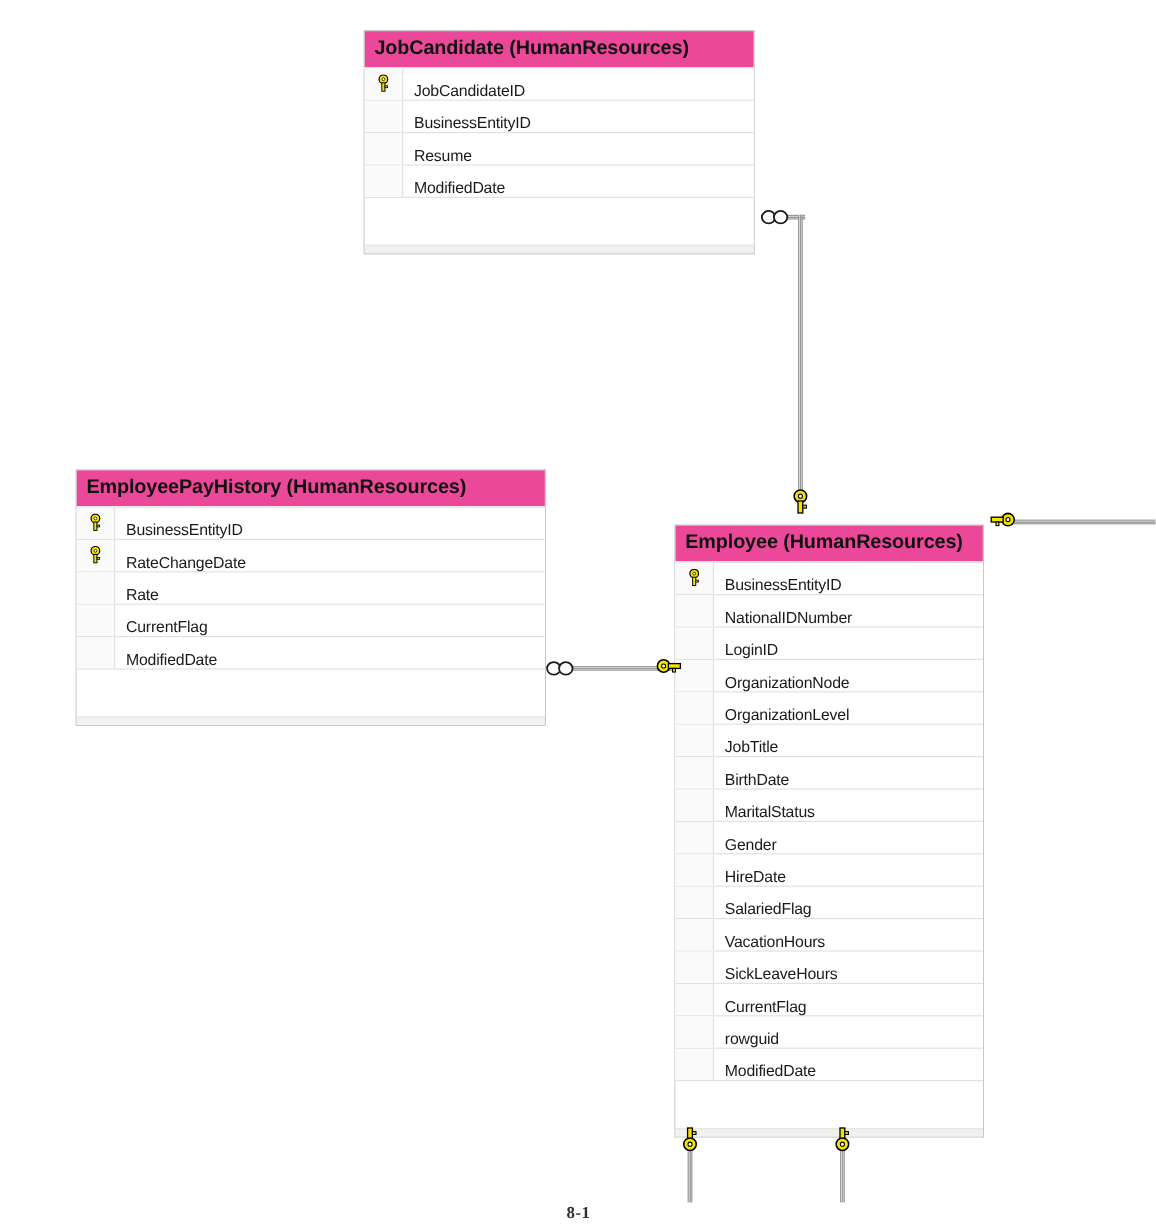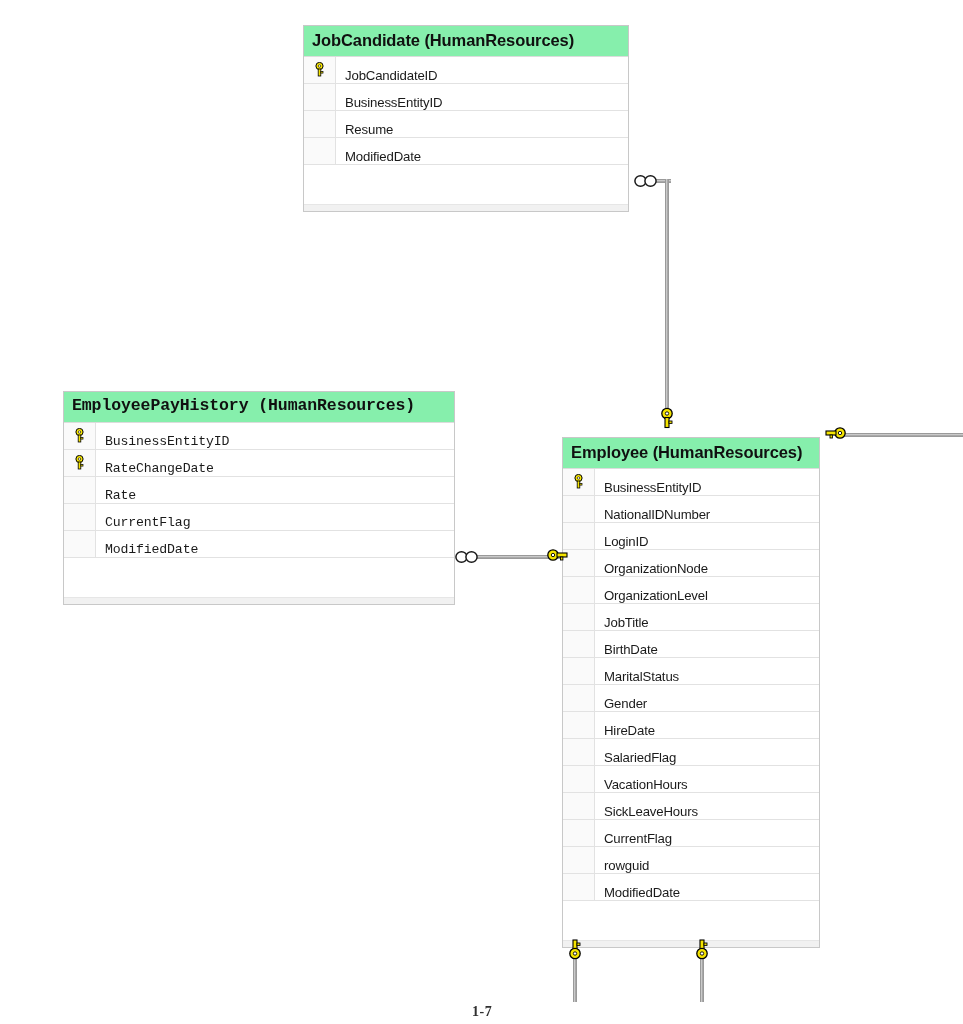--- a/index.html
+++ b/index.html
@@ -31,21 +31,21 @@
     background: #ffffff;
     border: 1px solid #c8c8c8;
     box-sizing: border-box;
     box-shadow: 0 0 0 0 transparent;
   }
   .entity-title {
     font-size: 16.5px;
     font-weight: bold;
     color: #101010;
     padding: 5px 0 6px 8px;
-    background: #86efac;
+    background: #ec4899;
     white-space: nowrap;
     line-height: 1.15;
     letter-spacing: -0.1px;
     overflow: visible;
   }
   .entity-title-clip {
     overflow: hidden;
   }
   .fields {
     background: #ffffff;
@@ -164,21 +164,21 @@
       <div class="field-row">
         <div class="key-cell"></div>
         <div class="field-name">ModifiedDate</div>
       </div>
 
     </div>
     <div class="entity-footer"></div>
     <div class="entity-bottombar"></div>
   </div>
 
-  <div class="entity" style="left:63px; top:391px; width:392px;font-family:Liberation Mono, monospace;">
+  <div class="entity" style="left:63px; top:391px; width:392px;">
     <div class="entity-title">EmployeePayHistory (HumanResources)</div>
     <div class="fields">
 
       <div class="field-row">
         <div class="key-cell">
           <svg class="key-glyph" viewBox="0 0 13 15">
             <circle cx="6.5" cy="4" r="3.6" fill="#f5e400" stroke="#000" stroke-width="1"></circle>
             <circle cx="6.5" cy="4" r="1.2" fill="#ffffff" stroke="#000" stroke-width="0.6"></circle>
             <rect x="5.2" y="7" width="2.6" height="7" fill="#f5e400" stroke="#000" stroke-width="0.8"></rect>
             <rect x="7.8" y="9.5" width="2.2" height="1.6" fill="#f5e400" stroke="#000" stroke-width="0.7"></rect>
@@ -350,15 +350,15 @@
 
   <div class="conn-line-v" style="left:700px; top:955px; height:47px;"></div>
 
   <svg class="conn-endpoint" style="left:694px; top:938px;" width="16" height="24" viewBox="0 0 16 24">
     <rect x="6" y="2" width="4" height="10" fill="#f5e400" stroke="#000" stroke-width="1.1"></rect>
     <rect x="10" y="5" width="3" height="2.4" fill="#f5e400" stroke="#000" stroke-width="0.9"></rect>
     <circle cx="8" cy="15.5" r="5.2" fill="#f5e400" stroke="#000" stroke-width="1.3"></circle>
     <circle cx="8" cy="15.5" r="1.7" fill="#ffffff" stroke="#000" stroke-width="0.9"></circle>
   </svg>
 
-  <div class="page-label" style="left:472px; top:1004px;">1-7</div>
+  <div class="page-label" style="left:472px; top:1004px;">8-1</div>
 
 </div>
 
 </body></html>

